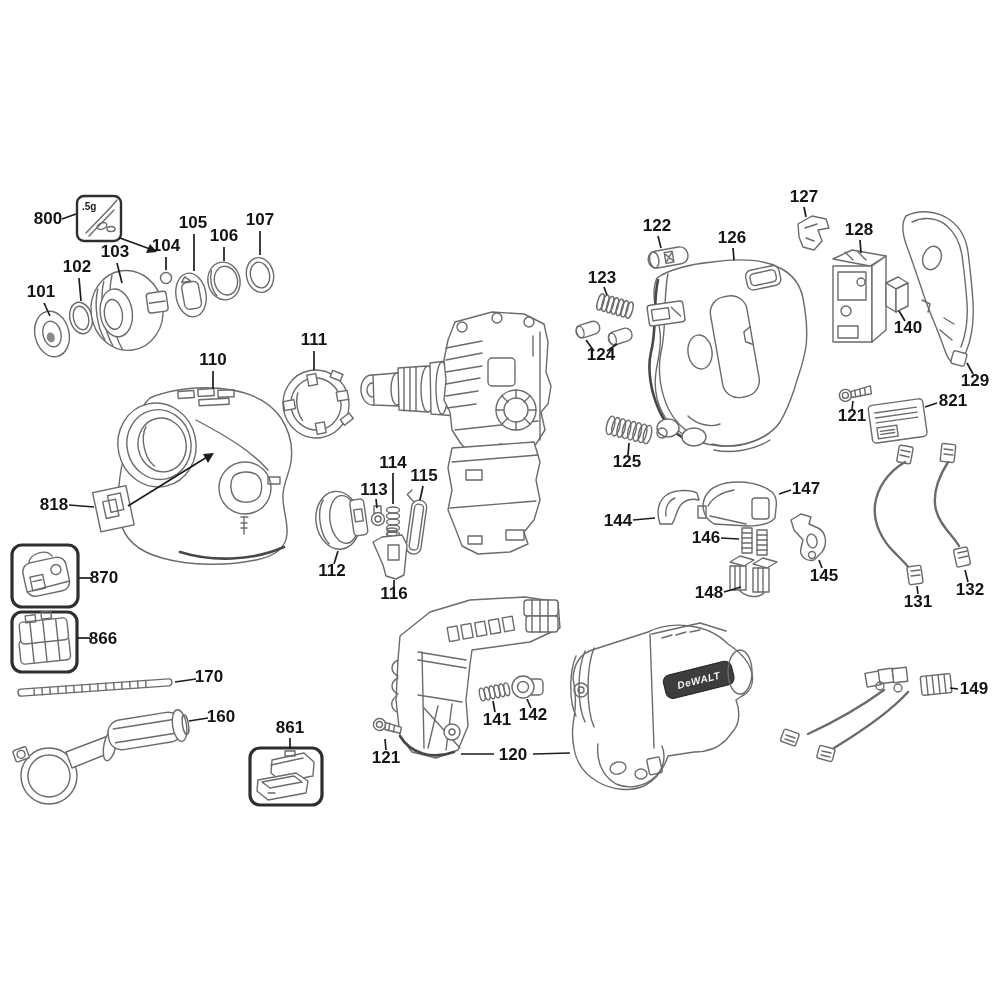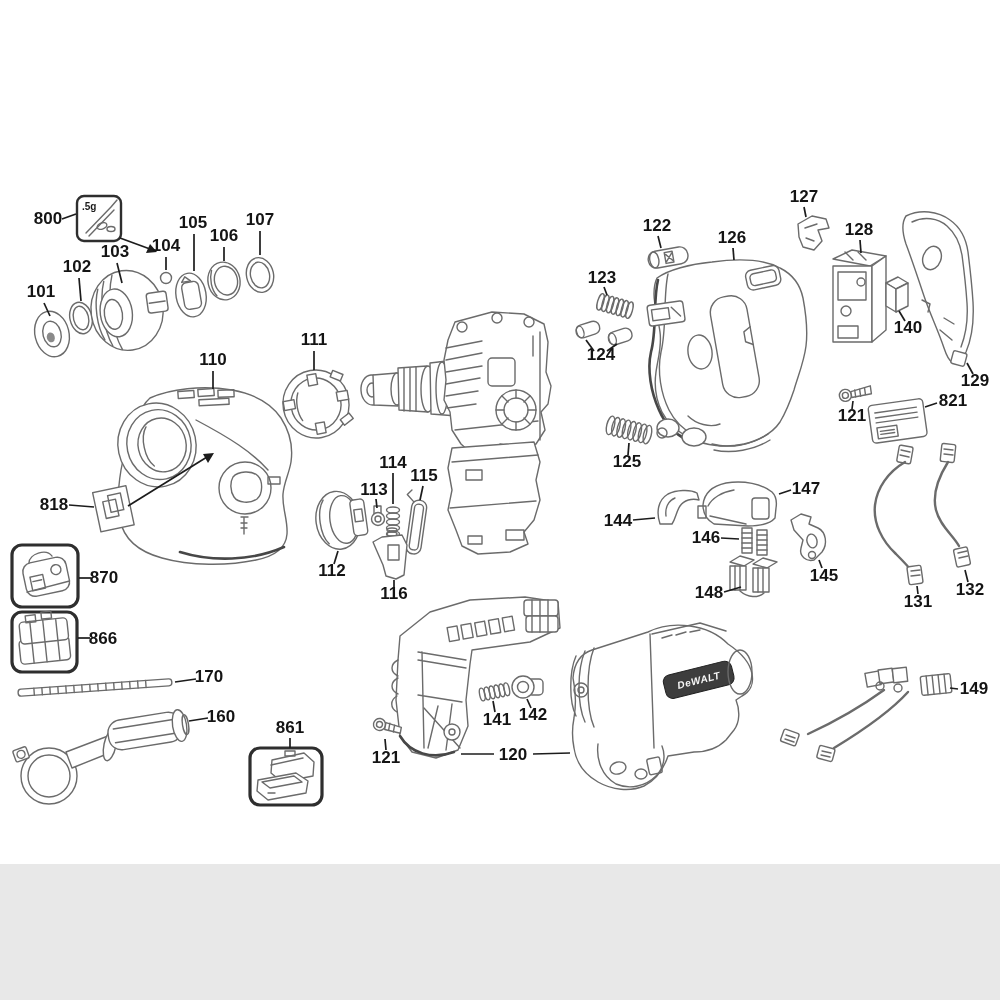--- a/index.html
+++ b/index.html
@@ -1,16 +1,16 @@
 <!DOCTYPE html>
 <html><head>
 <meta charset="utf-8">
 <style>
   html,body{margin:0;padding:0;background:#e8e8e8;}
-  .stage{width:1000px;height:864px;background:#ffffff;position:relative;margin:0 auto;
+  .stage{width:1000px;height:1000px;background:#ffffff;position:relative;margin:0 auto;
          font-family:"Liberation Sans", sans-serif;}
   svg{display:block;}
   .lbl{font:700 17px "Liberation Sans", sans-serif;fill:#141414;text-anchor:middle;}
   .tiny{font:700 10px "Liberation Sans", sans-serif;fill:#1a1a1a;}
   .badgeTxt{font:italic 700 10px "Liberation Sans", sans-serif;fill:#f7f7f7;text-anchor:middle;letter-spacing:.6px;}
   .p{stroke:#6b6b6b;fill:none;stroke-width:1.4;stroke-linejoin:round;stroke-linecap:round;}
   .pw{stroke:#6b6b6b;fill:#ffffff;stroke-width:1.4;stroke-linejoin:round;stroke-linecap:round;}
   .pd{stroke:#474747;fill:none;stroke-width:2.6;stroke-linejoin:round;stroke-linecap:round;}
   .ld{stroke:#1c1c1c;stroke-width:1.7;fill:none;}
   .box{stroke:#2e2e2e;stroke-width:3.2;fill:none;}

